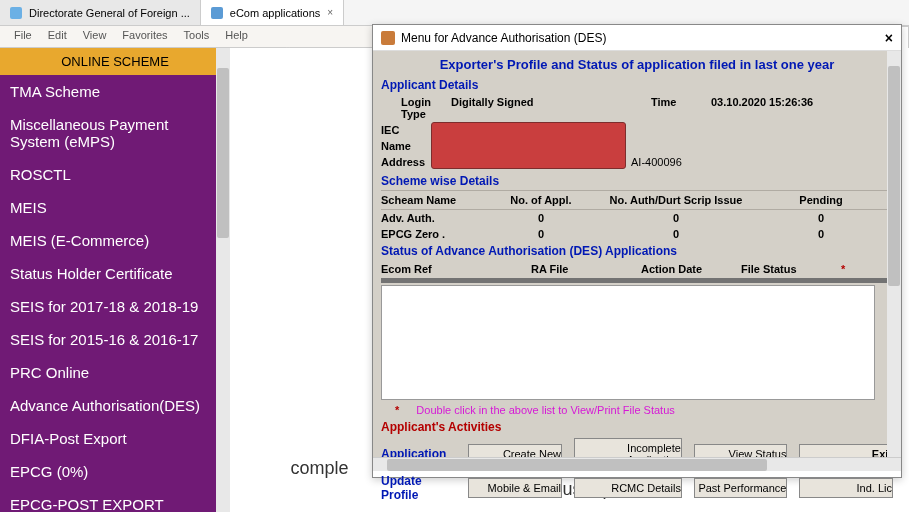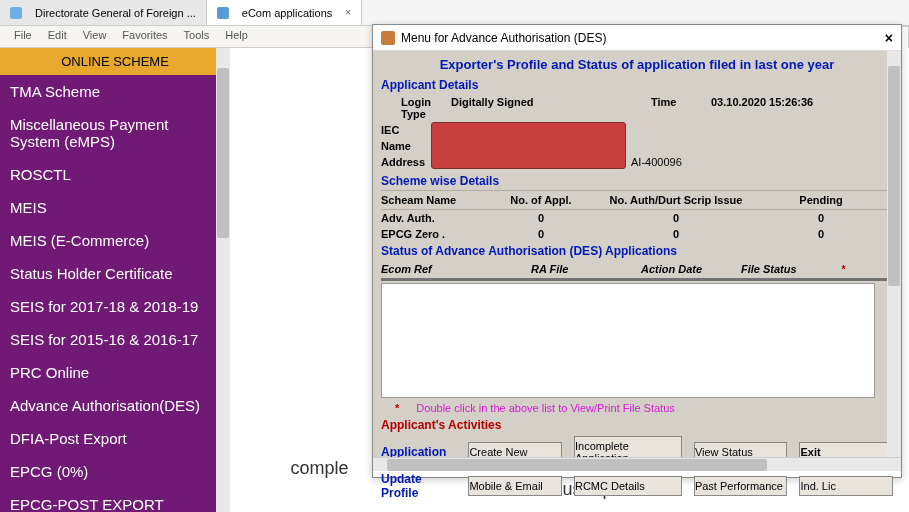--- a/index.html
+++ b/index.html
@@ -1,20 +1,20 @@
 <!DOCTYPE html>
 <html><head>
 <meta charset="utf-8">
 <style>
 * { box-sizing: border-box; margin: 0; padding: 0; }
 body { font-family: Arial, sans-serif; font-size: 12px; width: 909px; height: 512px; overflow: hidden; background: #f0f0f0; position: relative; }
 
 
 .browser-tabs { display: flex; height: 26px; background: #f5f5f5; border-bottom: 1px solid #ccc; }
-.tab { display: flex; align-items: center; padding: 4px 10px; border-right: 1px solid #ccc; background: #e8e8e8; font-size: 11px; gap: 13px; }
+.tab { display: flex; align-items: center; padding: 4px 10px; border-right: 1px solid #ccc; background: #e8e8e8; font-size: 11px; gap: 7px; }
 .tab.active { background: #fff; }
 .tab-fav { width: 12px; height: 12px; display: inline-block; background: #6bb0e5; border-radius: 2px; }
 .tab-close { color: #666; font-size: 10px; }
 
 
 .menu-bar { display: flex; height: 22px; background: #f7f5f2; border-bottom: 1px solid #ccc; padding: 0 6px; }
 .menu-item { padding: 3px 8px; font-size: 11px; color: #555; }
 
 
 .address-row { position: absolute; top: 47px; left: 277px; display: flex; align-items: center; gap: 6px; font-size: 12px; }
@@ -58,36 +58,36 @@
 
 .redacted { background: #c93e3e; border: 1px solid #7d2d2d; border-radius: 3px; display: inline-block; }
 
 .schm-header { display: flex; font-weight: bold; font-size: 11px; padding: 3px 0; border-bottom: 1px solid #b0aba3; border-top: 1px solid #b0aba3; }
 .schm-row { display: flex; font-size: 11px; padding: 2px 0; }
 .schm-c1 { width: 110px; }
 .schm-c2 { width: 100px; text-align: center; }
 .schm-c3 { width: 170px; text-align: center; }
 .schm-c4 { width: 120px; text-align: center; }
 
-.stat-header { display: flex; font-weight: bold; font-size: 11px; padding: 3px 0; border-bottom: 3px solid #737373; font-style: italic; }
+.stat-header { display: flex; font-weight: bold; font-size: 11px; padding: 3px 0; border-bottom: 5px solid #737373; }
 .st-c1 { width: 150px; }
 .st-c2 { width: 110px; }
 .st-c3 { width: 100px; }
 .st-c4 { width: 100px; }
 .st-c5 { width: 30px; color: #b40000; }
 
 .listbox { width: 494px; height: 115px; background: #fff; border: 1px solid #999; margin: 2px 0; }
 
 .hint-row { padding: 2px 0; font-size: 11px; }
 .hint-star { color: #b40000; font-weight: bold; margin: 0 14px; }
 .hint-text { color: #d618d6; }
 
 .btn-row { display: flex; align-items: center; gap: 12px; padding: 2px 0; }
 .row-label { color: #0018b4; font-weight: bold; font-size: 12px; width: 84px; }
-.btn { background: #e8e4dc; border: 1px solid #888; padding: 3px 0; font-size: 11px; width: 104px; text-align: left; cursor: pointer; }
+.btn { background: #e8e4dc; border: 1px solid #888; padding: 3px 0; font-size: 11px; width: 104px; text-align: right; cursor: pointer; }
 .btn.exit { font-weight: bold; }
 
 .popup-scroll-v { position: absolute; right: 0; top: 0; width: 14px; height: 100%; background: #e8e8e8; }
 .popup-thumb-v { width: 12px; height: 220px; background: #c0c0c0; margin: 15px 1px 0; border-radius: 2px; }
 
 .popup-scroll-h { height: 14px; background: #e8e8e8; border-top: 1px solid #ccc; position: relative; }
 .popup-thumb-h { height: 12px; width: 380px; background: #c0c0c0; position: absolute; left: 14px; top: 1px; border-radius: 2px; }
 </style>
 </head>
 <body>

